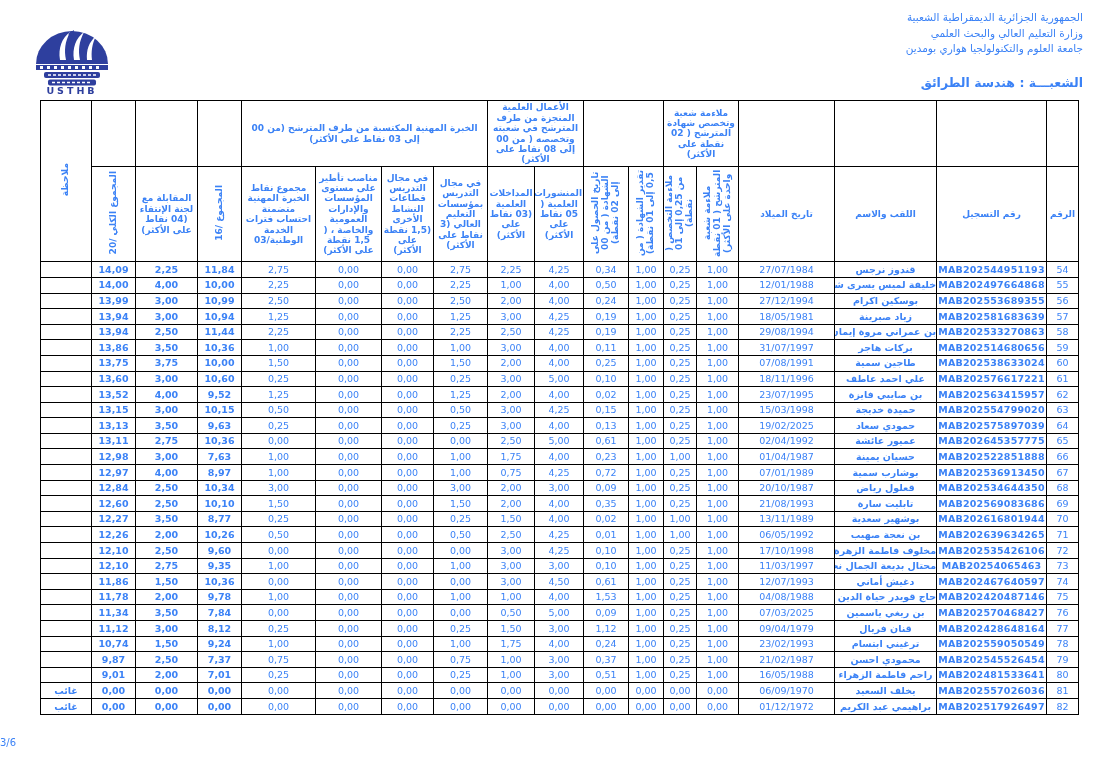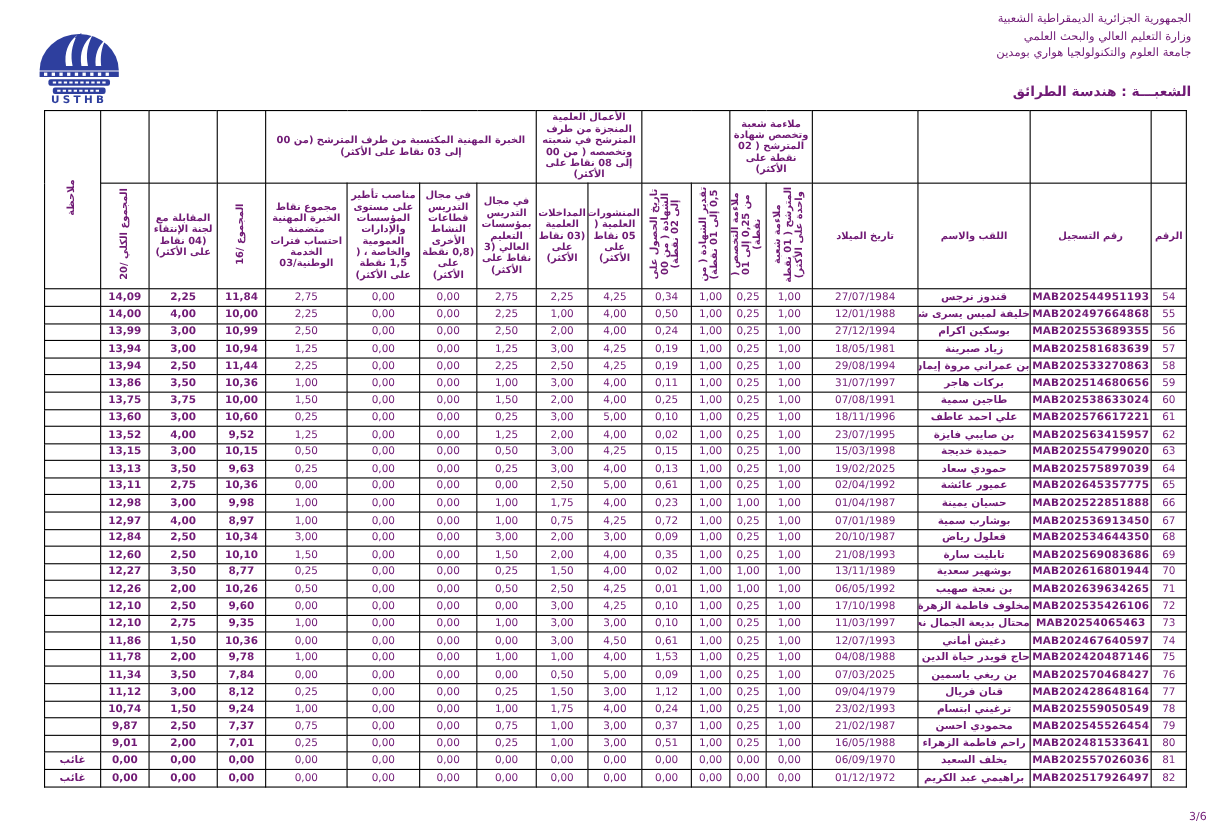--- a/index.html
+++ b/index.html
@@ -1,17 +1,17 @@
 <!DOCTYPE html>
 <html lang="ar"><head>
 <meta charset="utf-8">
 <style>
   html,body{margin:0;padding:0;background:#fff;}
   .page{position:relative;width:1097px;height:764px;background:#fff;overflow:hidden;
-        font-family:"DejaVu Sans","Liberation Sans",sans-serif;color:#701a75;}
+        font-family:"DejaVu Sans","Liberation Sans",sans-serif;color:#3b82f6;}
   
   .gov-header{position:absolute;top:10px;right:14px;text-align:right;direction:rtl;
               font-size:10.5px;line-height:15.5px;}
   .branch-title{position:absolute;top:75px;right:14px;direction:rtl;
                 font-size:12.5px;font-weight:bold;}
   .logo{position:absolute;top:22px;left:30px;width:84px;height:74px;text-align:right;}
   .logo svg{display:block;}
   
   .tbl-wrap{position:absolute;top:100px;left:40px;width:1038px;}
   table.results{border-collapse:collapse;table-layout:fixed;width:1038px;direction:rtl;}
@@ -23,21 +23,21 @@
   .row-labels{height:95px;}
   .vert{writing-mode:vertical-rl;transform:rotate(180deg);display:inline-block;
         max-height:90px;line-height:1.1;}
   .vert-tall{max-height:158px;}
   table.results td{font-size:9.5px;line-height:1;height:14.6px;text-align:center;
                    white-space:nowrap;}
   td.c-name{text-align:right;padding-left:2px;padding-right:3px;font-size:9.5px;font-weight:bold;}
   td.c-reg{font-weight:bold;letter-spacing:.2px;}
   td.c-total16,td.c-interview,td.c-total20,td.c-note{font-weight:bold;}
   
-  .page-footer{position:absolute;top:737px;left:0;width:100%;text-align:right;font-size:10px;}
+  .page-footer{position:absolute;top:737px;left:0;width:100%;text-align:left;font-size:10px;}
 </style>
 </head>
 <body>
 
 <div class="page">
 
   <div class="gov-header">
     <div>الجمهورية الجزائرية الديمقراطية الشعبية</div>
     <div>وزارة التعليم العالي والبحث العلمي</div>
     <div>جامعة العلوم والتكنولولجيا هواري بومدين</div>
@@ -126,21 +126,21 @@
           </th>
           <th class="small">
             <span class="vert">تقدير الشهادة ( من 0,5 إلى 01 نقطة)</span>
           </th>
           <th class="small">
             <span class="vert">تاريخ الحصول على الشهادة ( من 00 إلى 02 نقطة)</span>
           </th>
           <th class="small">المنشورات العلمية ( 05 نقاط على الأكثر)</th>
           <th class="small">المداخلات العلمية (03 نقاط على الأكثر)</th>
           <th class="small">في مجال التدريس بمؤسسات التعليم العالي (3 نقاط على الأكثر)</th>
-          <th class="small">في مجال التدريس قطاعات النشاط الأخرى (0,8 نقطة على الأكثر)</th>
+          <th class="small">في مجال التدريس قطاعات النشاط الأخرى (1,5 نقطة على الأكثر)</th>
           <th class="small">مناصب تأطير على مستوى المؤسسات والإدارات العمومية والخاصة ، ( 1,5 نقطة على الأكثر)</th>
           <th class="small">مجموع نقاط الخبرة المهنية متضمنة احتساب فترات الخدمة الوطنية/03</th>
           <th>
             <span class="vert">المجموع /16</span>
           </th>
           <th class="small">المقابلة مع لجنة الإنتقاء (04 نقاط على الأكثر)</th>
           <th>
             <span class="vert">المجموع الكلي /20</span>
           </th>
         </tr>
@@ -394,21 +394,21 @@
             <td class="c-branch_fit">1,00</td>
             <td class="c-spec_fit">1,00</td>
             <td class="c-grade">1,00</td>
             <td class="c-grad_date">0,23</td>
             <td class="c-publications">4,00</td>
             <td class="c-communications">1,75</td>
             <td class="c-higher_ed">1,00</td>
             <td class="c-other_sectors">0,00</td>
             <td class="c-supervision">0,00</td>
             <td class="c-exp_total">1,00</td>
-            <td class="c-total16">9,98</td>
+            <td class="c-total16">7,63</td>
             <td class="c-interview">3,00</td>
             <td class="c-total20">12,98</td>
             <td class="c-note"></td>
           </tr>
           <tr>
             <td class="c-rank">67</td>
             <td class="c-reg">MAB202536913450</td>
             <td class="c-name">بوشارب سمية</td>
             <td class="c-dob">07/01/1989</td>
             <td class="c-branch_fit">1,00</td>

